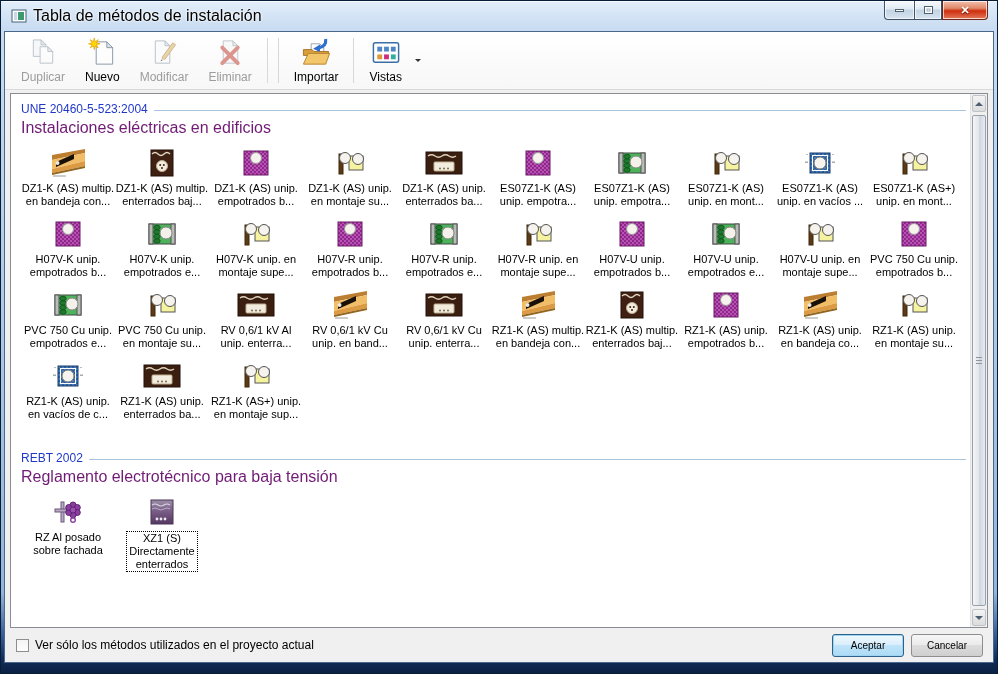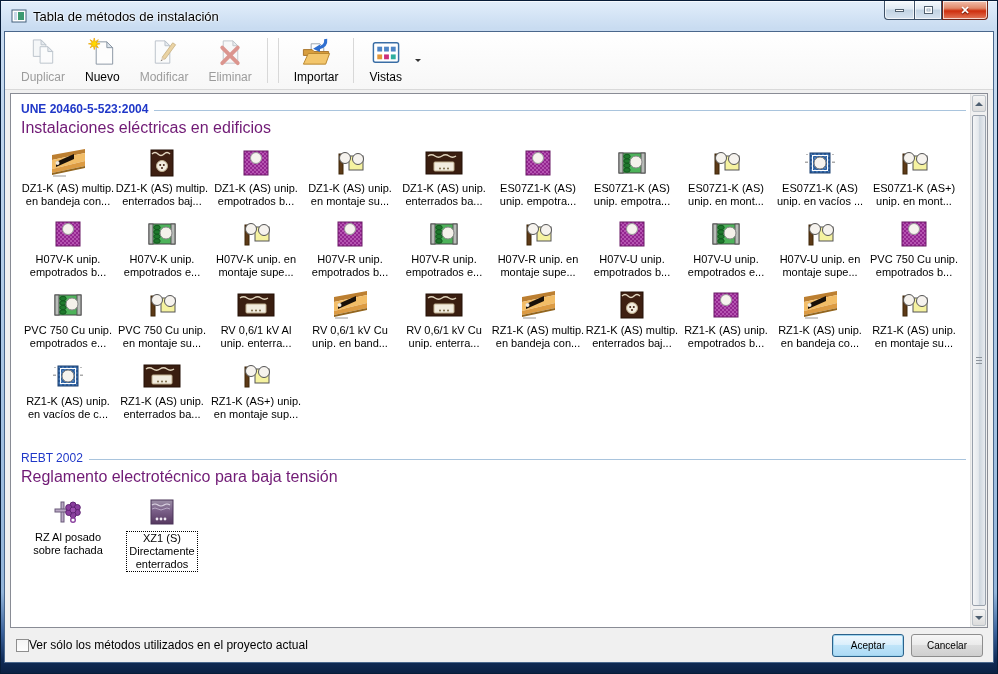--- a/index.html
+++ b/index.html
@@ -7,21 +7,21 @@
 
   .window {
     position: relative; width: 998px; height: 674px;
     background: linear-gradient(180deg, #e2eefb 0%, #c9dcf1 4%, #b3cde8 40%, #93b5da 88%, #39609a 94%, #102c58 98%, #0b2144 100%);
     border: 1px solid #071c38;
     box-shadow: inset 0 1px 0 rgba(255,255,255,.65);
   }
 
   
   .titlebar { position: absolute; top: 0; left: 0; right: 0; height: 30px; display: flex; align-items: center; gap: 6px; padding-left: 10px; }
-  .title { font-size: 13px; color: #000; text-shadow: 0 0 3px #fff, 0 0 2px #fff; }
+  .title { font-size: 16px; color: #000; text-shadow: 0 0 3px #fff, 0 0 2px #fff; }
   .winbtns { position: absolute; top: 0; right: 9px; display: flex; }
   .wbtn { height: 19px; border: 1px solid #3e5168; border-top: none; display: flex; align-items: center; justify-content: center;
           background: linear-gradient(#f6fafd, #dfe9f3 45%, #c2d3e3 50%, #d7e3f0); box-shadow: inset 0 0 0 1px rgba(255,255,255,.7); }
   .wbtn.min { width: 30px; border-radius: 0 0 0 4px; border-right: none; }
   .wbtn.max { width: 28px; }
   .wbtn.close { width: 46px; border-radius: 0 0 4px 0; border-color: #6e2417;
           background: linear-gradient(#f3c0ad, #e0886a 40%, #ce2e0d 55%, #e3795b); }
   .glyph-min { width: 9px; height: 3px; background: #fff; border: 1px solid #51606f; }
   .glyph-max { width: 9px; height: 8px; border: 1px solid #51606f; background: #fff; box-shadow: inset 0 0 0 1.5px #fff, inset 0 0 0 2.5px #9fb0c0; }
   .glyph-x { font-size: 11px; font-weight: bold; color: #fff; text-shadow: 0 1px 1px #5a1005; line-height: 1; }
@@ -61,21 +61,21 @@
   .vscroll { position: absolute; top: 0; right: 0; bottom: 0; width: 17px; background: #f0f0f0; border-left: 1px solid #e2e2e2; display: flex; flex-direction: column; }
   .sarrow { height: 17px; display: flex; align-items: center; justify-content: center; background: linear-gradient(#f4f4f4,#dcdcdc); border: 1px solid #bdc3c9; border-radius: 2px; margin: 1px; }
   .strack { flex: 1; position: relative; }
   .sthumb { position: absolute; left: 1px; right: 1px; top: 2px; bottom: 2px; border: 1px solid #98a0ab; border-radius: 2px;
             background: linear-gradient(90deg, #f4f5f6, #e4e8ec 45%, #ced6de 55%, #e8ebef); }
   .grip { position: absolute; left: 3px; right: 3px; top: 50%; margin-top: -4px; height: 8px;
           background: repeating-linear-gradient(#8d949c 0 1px, transparent 1px 3px); }
 
   
   .footer { height: 34px; display: flex; align-items: center; justify-content: space-between; padding: 0 10px 0 11px; }
-  .chkgroup { display: flex; align-items: center; }
+  .chkgroup { display: flex; align-items: center; gap: 6px; }
   .checkbox { width: 13px; height: 13px; background: linear-gradient(#f4f4f4,#fdfdfd); border: 1px solid #8e8e8e; display: inline-block; }
   .chklabel { font-size: 12px; color: #000; }
   .btns { display: flex; gap: 7px; }
   .btn { width: 72px; height: 23px; font-family: "Liberation Sans", sans-serif; font-size: 10px; color: #000; border-radius: 3px;
          border: 1px solid #8e8e8e; background: linear-gradient(#f6f6f6, #ebebeb 45%, #dcdcdc 50%, #cfcfcf); }
   .btn.primary { border: 1px solid #2c628b; background: linear-gradient(#f0f8fd, #dbeffc 45%, #bfe4f9 50%, #acdaf5);
          box-shadow: 0 0 0 1px #9ed4ef inset; }
 
   .hidden-defs { position: absolute; width: 0; height: 0; overflow: hidden; }
 </style>
@@ -149,21 +149,21 @@
           <div class="dd">
             <i class="tri-down" style="border-left-width:3.5px;border-right-width:3.5px;border-top-width:3.5px"></i>
           </div>
         </div>
       </div>
 
     <div class="content">
       <div class="content-inner" id="content">
           <div class="section">
             <div class="sec-head">
-              <span class="sec-title" style="color: rgb(32, 56, 200); font-weight: bold;">UNE 20460-5-523:2004</span>
+              <span class="sec-title" style="color: rgb(32, 56, 200);">UNE 20460-5-523:2004</span>
               <span class="sec-rule"></span>
             </div>
             <div class="sec-sub">Instalaciones eléctricas en edificios</div>
             <div class="grid">
               <div class="item">
                 <svg class="micon" width="40" height="32">
                   <use href="#m-cable-tray"></use>
                 </svg>
                 <div class="ilabel">
                   <div>DZ1-K (AS) multip.</div>

